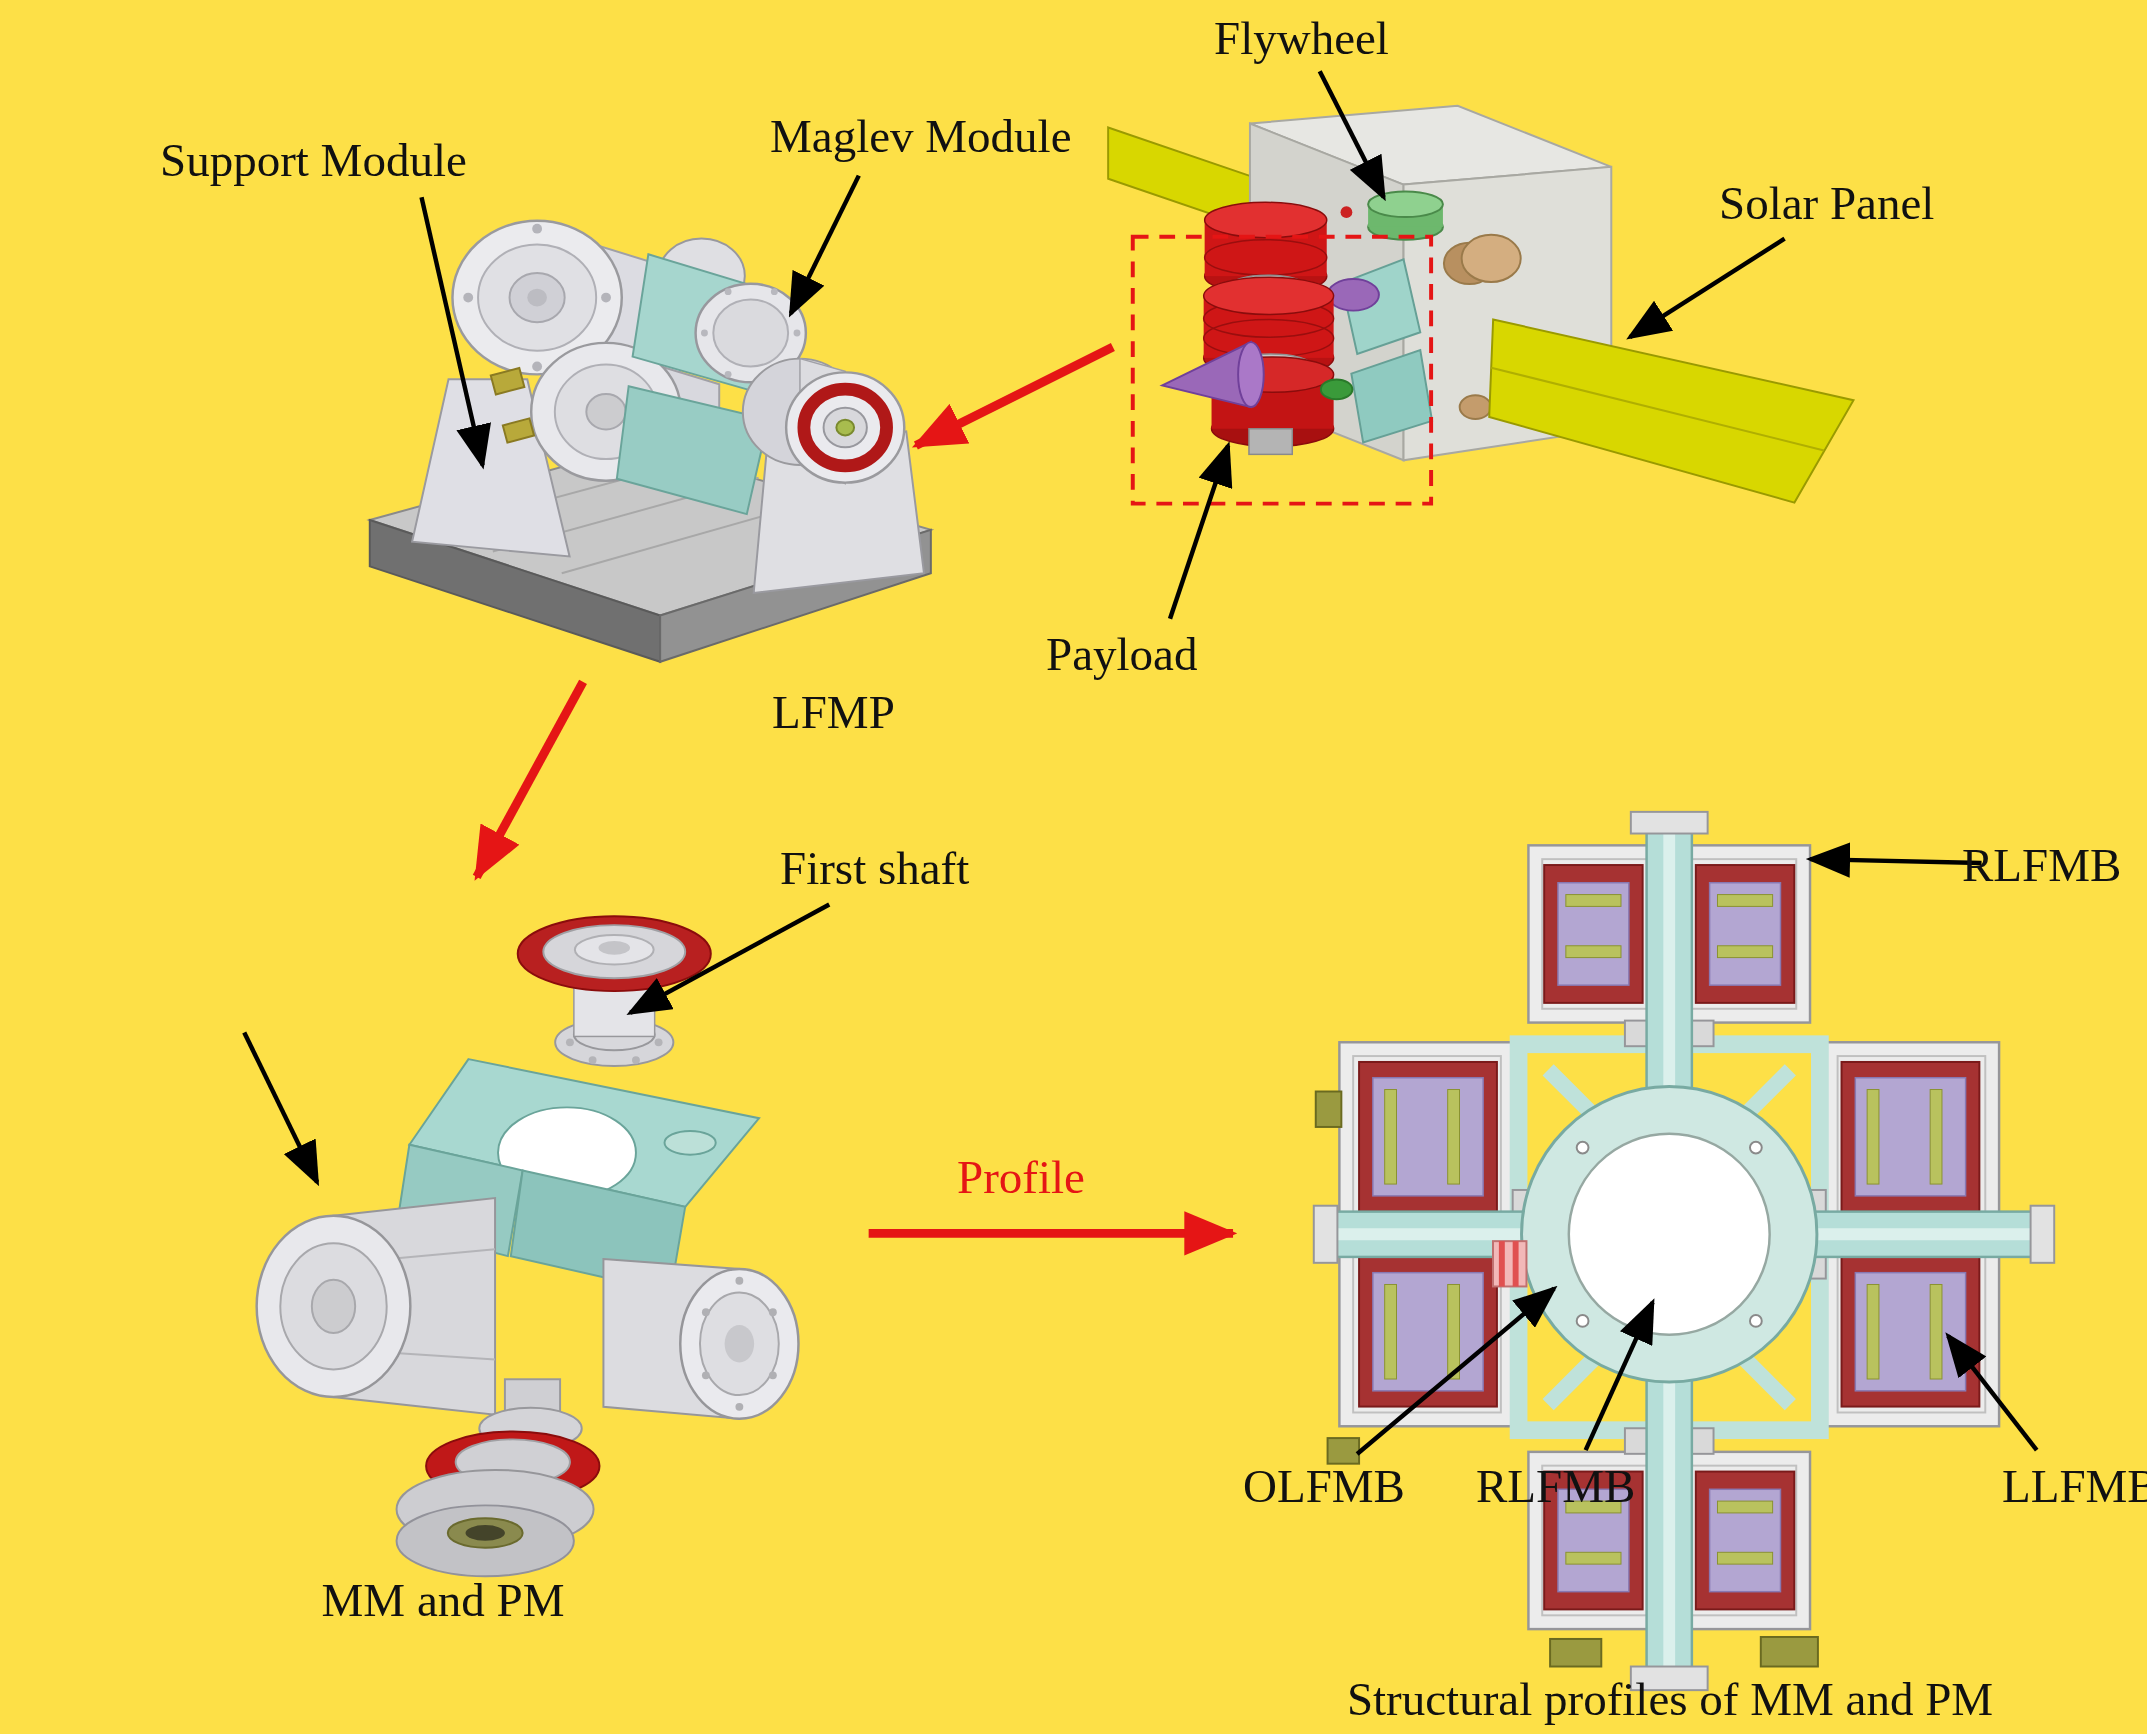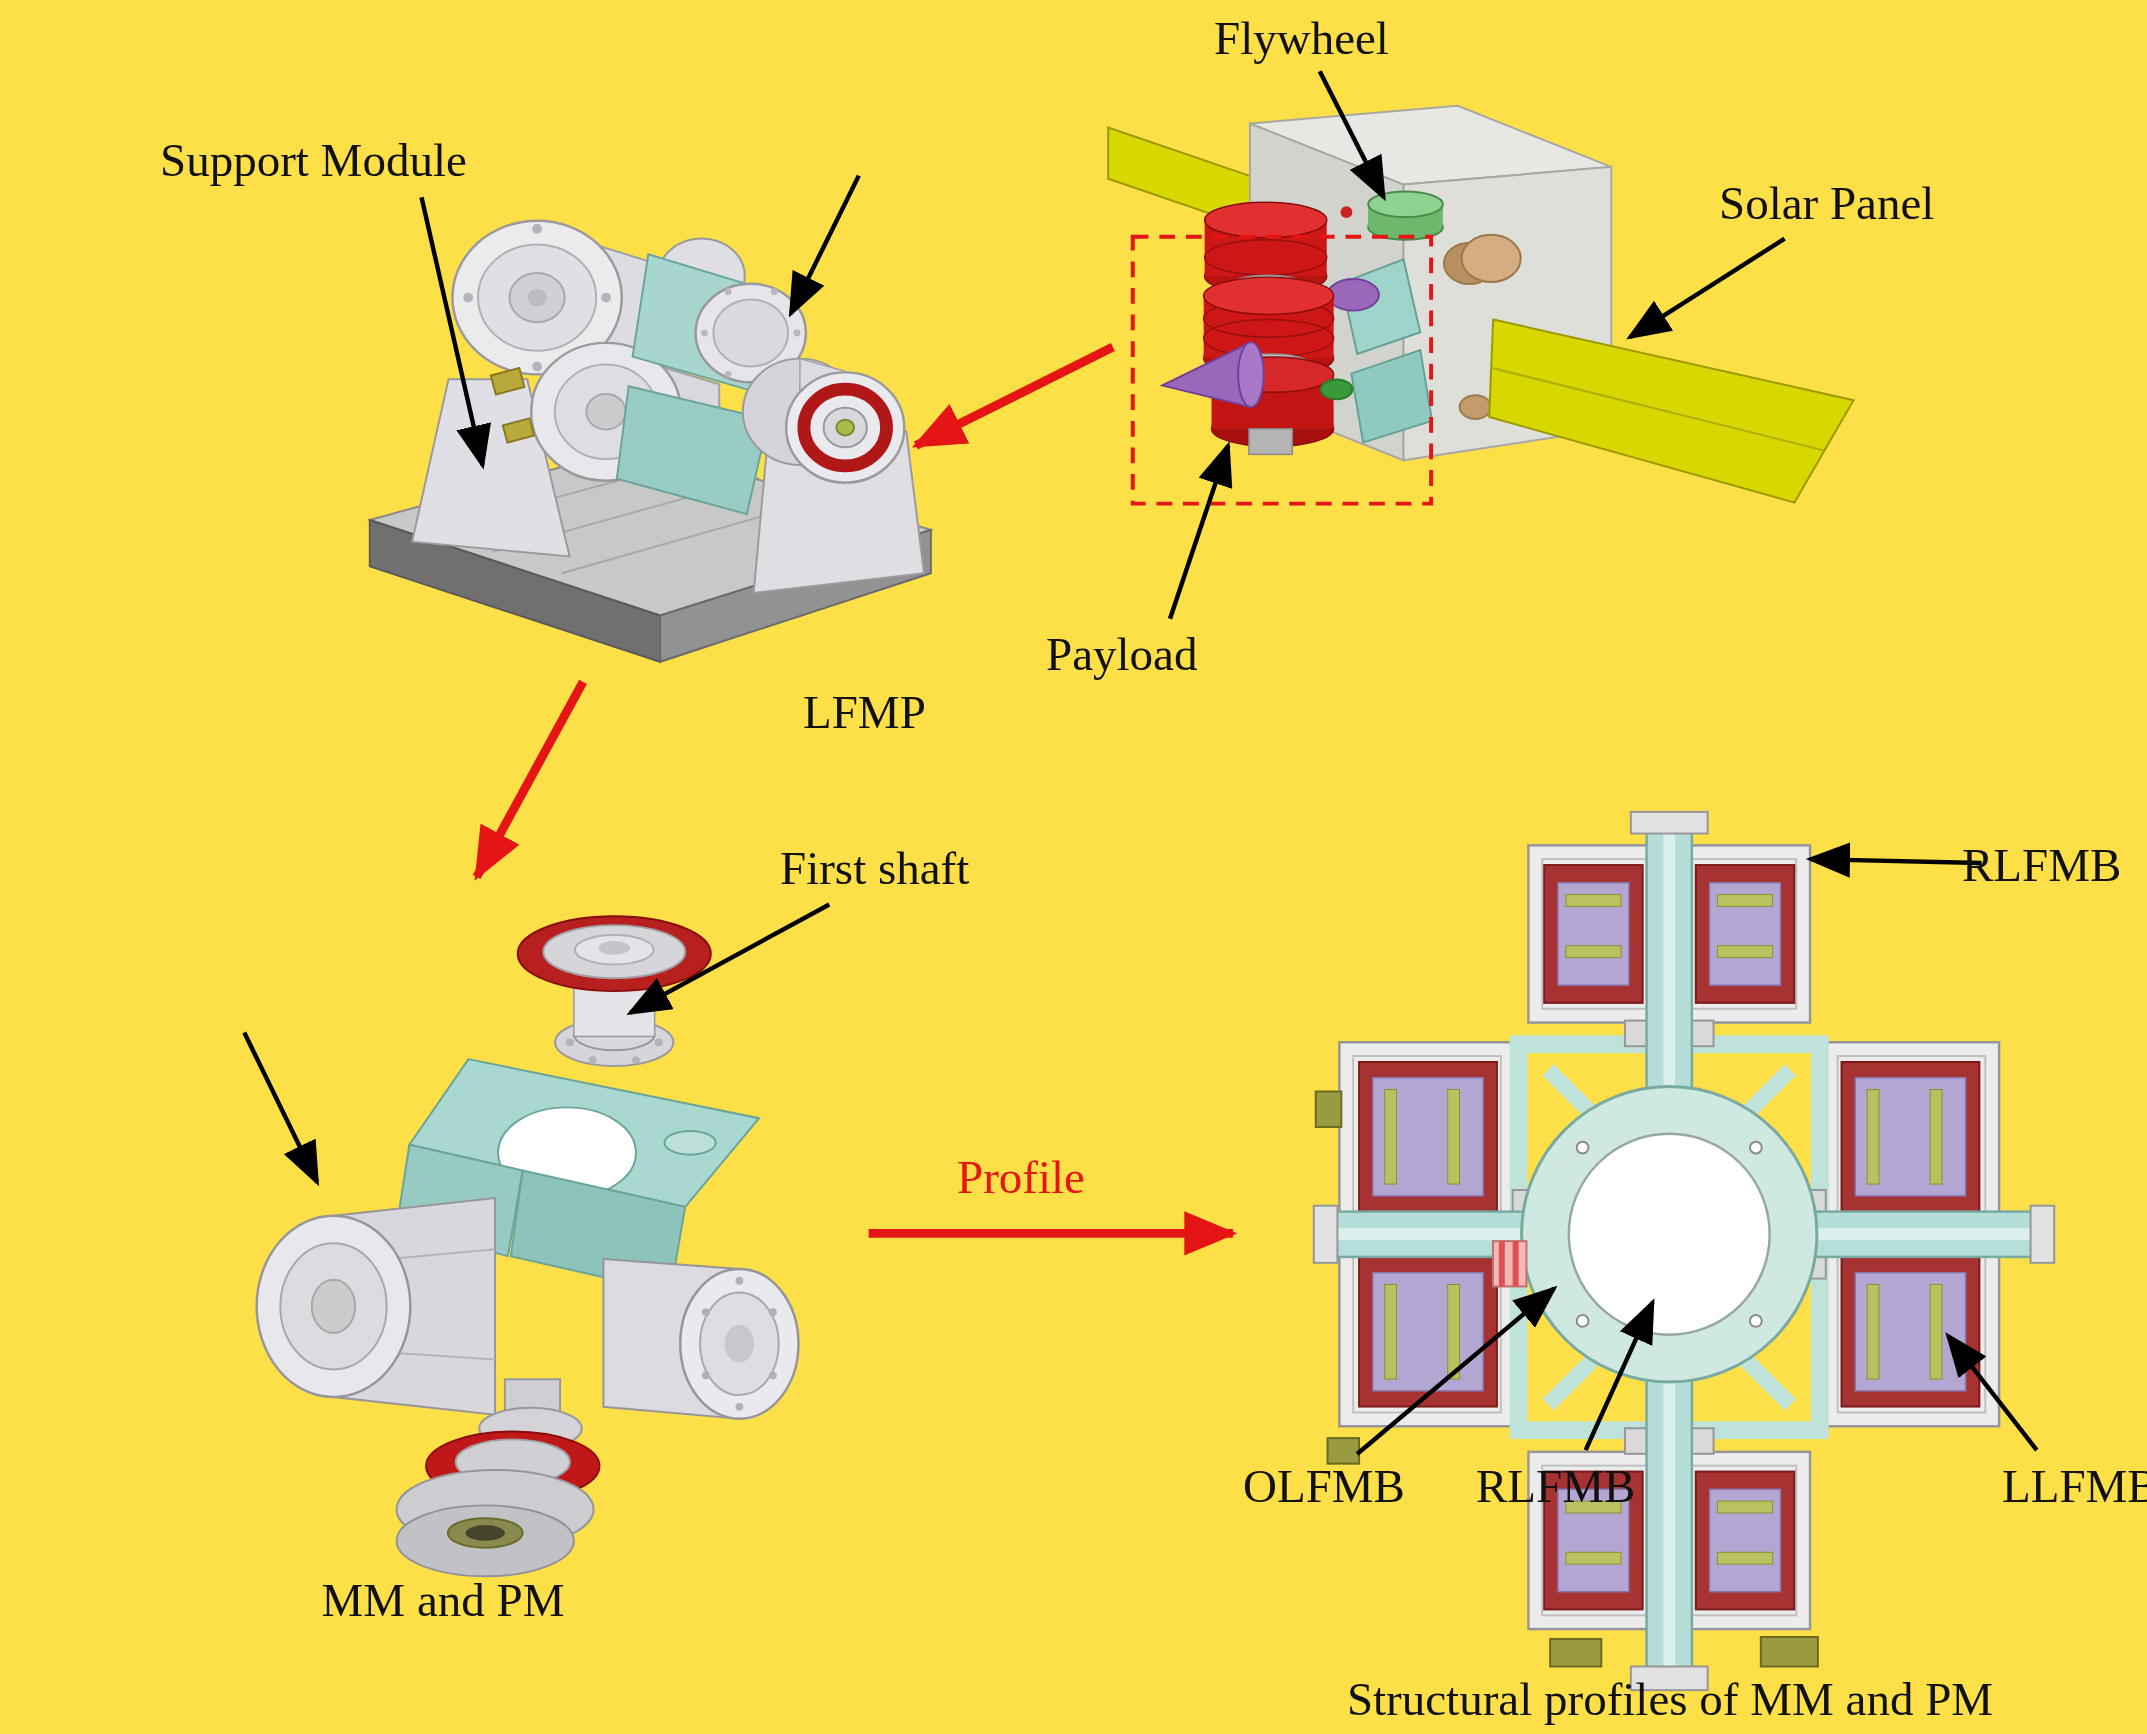--- a/index.html
+++ b/index.html
@@ -350,23 +350,24 @@
     </g>
     <g stroke="#e51515" stroke-width="9" marker-end="url(#mRed)">
       <line x1="1130" y1="352" x2="930" y2="452"></line>
       <line x1="592" y1="692" x2="484" y2="890"></line>
       <line x1="882" y1="1252" x2="1252" y2="1252"></line>
     </g>
   </svg>
 
   <div class="lbl" style="left:1214px;top:11.8px;">Flywheel</div>
   <div class="lbl" style="left:160px;top:134px;">Support Module</div>
+  <div class="lbl" style="left:770px;top:110px;">Maglev Module</div>
   <div class="lbl" style="left:1719px;top:177px;">Solar Panel</div>
   <div class="lbl" style="left:1046px;top:628px;text-align:right;">Payload</div>
-  <div class="lbl" style="left:803px;top:686px;">LFMP</div>
+  <div class="lbl" style="left:772px;top:686px;">LFMP</div>
   <div class="lbl" style="left:780px;top:842px;">First shaft</div>
   <div class="lbl red" style="left:957px;top:1151px;">Profile</div>
   <div class="lbl" style="left:1962px;top:839px;">RLFMB</div>
   <div class="lbl" style="left:1243px;top:1460px;">OLFMB</div>
   <div class="lbl" style="left:1476px;top:1460px;">RLFMB</div>
   <div class="lbl" style="left:2002px;top:1460px;">LLFMB</div>
 
   <div class="lbl center" style="left:187px;top:1574px;width:512px;">
     <div>MM and PM</div>
   </div>

